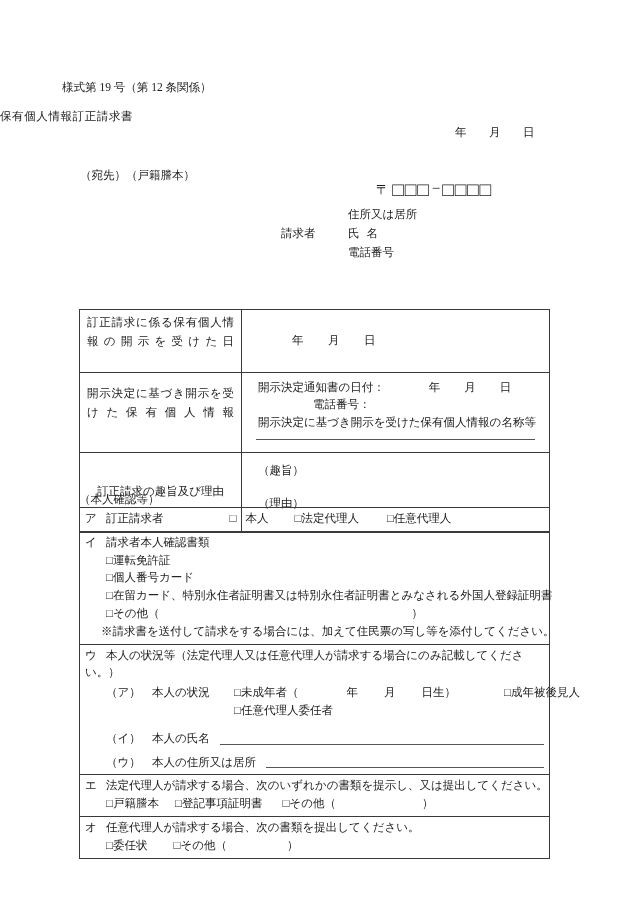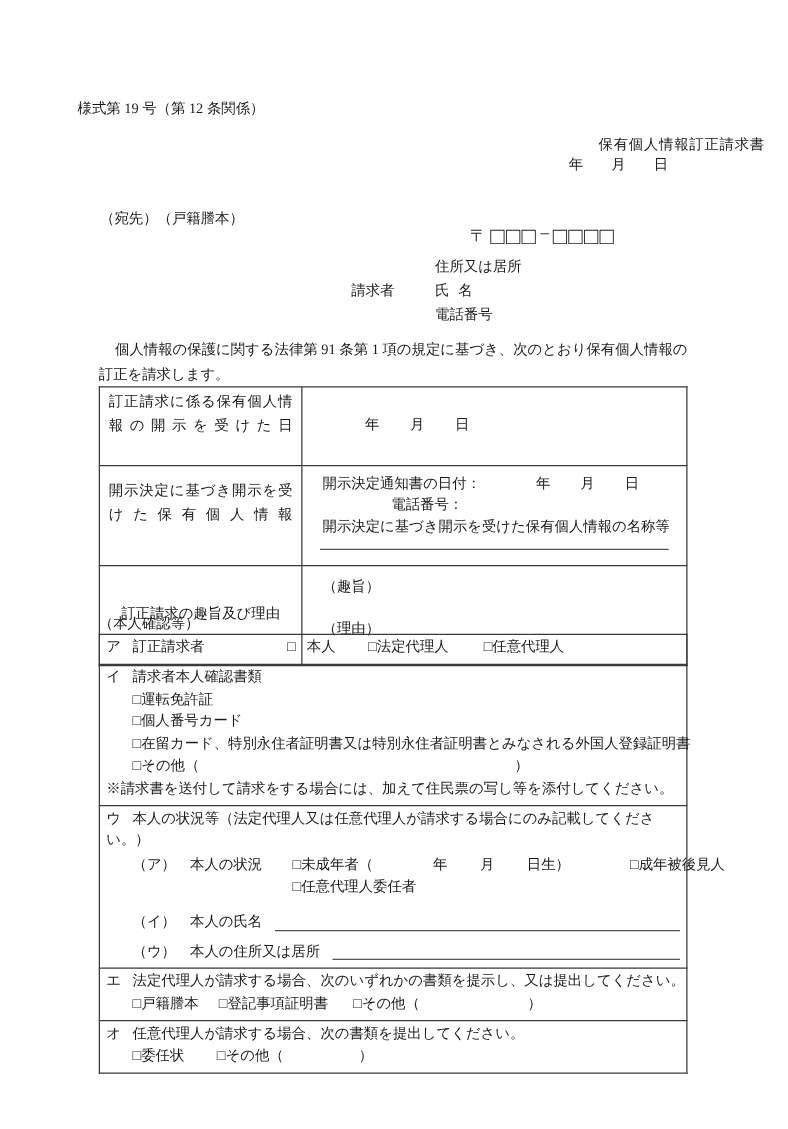--- a/index.html
+++ b/index.html
@@ -30,21 +30,21 @@
     position: absolute;
     left: 62px;
     top: 79px;
     white-space: nowrap;
   }
   .doc-title {
     position: absolute;
     left: 0;
     top: 108px;
     width: 612px;
-    text-align: right;
+    text-align: left;
     letter-spacing: 0.6px;
   }
   .date-line-top {
     position: absolute;
     left: 455px;
     top: 124px;
     white-space: nowrap;
     letter-spacing: 0.5px;
   }
   .date-line-top .gap { display: inline-block; width: 22px; }
@@ -190,21 +190,21 @@
   .ln1 { white-space: nowrap; }
   .sub { padding-left: 21px; white-space: nowrap; }
 
   .row-a td { height: 16px; }
   .a-opts { display: inline-block; }
   .a-opts .o1 { display: inline-block; margin-left: 66px; }
   .a-opts .o1 .sp { display: inline-block; width: 9px; }
   .a-opts .o2 { display: inline-block; margin-left: 26px; }
   .a-opts .o3 { display: inline-block; margin-left: 28px; }
 
-  .note { white-space: nowrap; }
+  .note { white-space: nowrap; margin-left: 16px; }
 
   .c-head { line-height: 1.5; }
   .c-wrap { padding-left: 21px; width: 418px; }
   .c-a { position: relative; padding-left: 21px; padding-top: 3px; white-space: nowrap; }
   .c-a .pn { display: inline-block; width: 46px; }
   .c-a .st { display: inline-block; width: 82px; }
   .c-a .gap { display: inline-block; width: 26px; }
   .c-a .gap2 { display: inline-block; width: 48px; }
   .c-a2 { padding-left: 149px; white-space: nowrap; }
 
@@ -266,21 +266,20 @@
     <span class="mark">〒</span>
     <span class="boxes">□□□</span><span class="dash">−</span><span class="boxes">□□□□</span>
   </div>
   <div class="req-label">請求者</div>
   <div class="req-field req-addr">住所又は居所</div>
   <div class="req-field req-name">
     <span>氏</span><span class="sp"></span><span>名</span>
   </div>
   <div class="req-field req-tel">電話番号</div>
 
-  <div class="statute"><span class="indent"></span><span>個人情報の保護に関する法律第 91 条第 1 項の規定に基づき、次のとおり保有個人情報の訂正を請求します。</span></div>
 
   <table class="tbl-main">
     <tbody>
         <tr>
       <td class="lbl-cell lbl-just">訂正請求に係る保有個人情報の開示を受けた日</td>
       <td class="val-cell row1-val">
         <div class="row1-date">
           <span>年</span><span class="gap"></span><span>月</span><span class="gap"></span><span>日</span>
         </div>
       </td>

